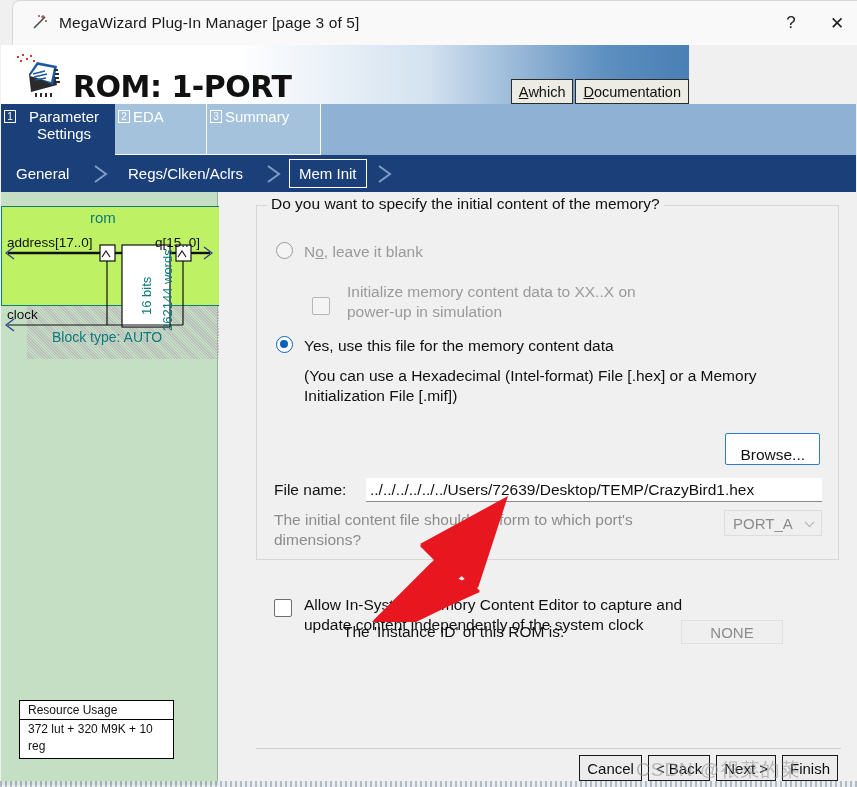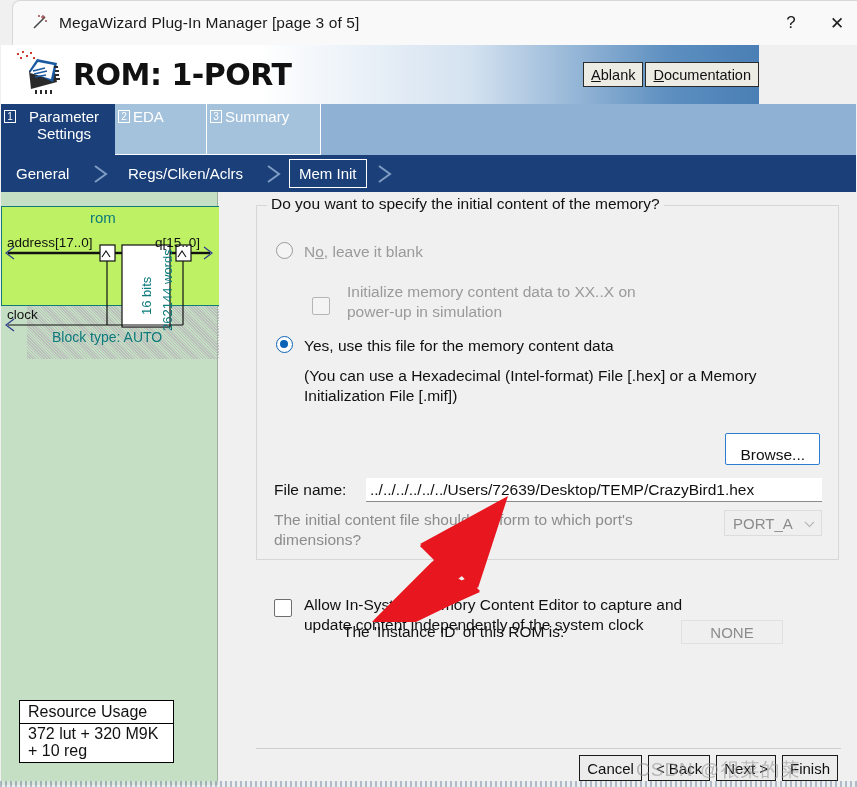--- a/index.html
+++ b/index.html
@@ -44,23 +44,23 @@
     display: flex; align-items: center; justify-content: center;
     font-size: 17px; color: #202020;
     background: transparent; border: none;
     font-family: "Liberation Sans", sans-serif;
   }
   .tb-btn.close { margin-right: 8px; }
 
   
   .banner {
     position: absolute; left: 1px; top: 45px;
-    width: 758px; height: 59px;
+    width: 688px; height: 59px;
     background: linear-gradient(to right, #ffffff 0%, #ffffff 34%, #d4e2f0 62%, #5d8fc0 88%, #4a7fb5 100%);
-    display: flex; align-items: center;
+    display: flex; align-items: flex-end;
     overflow: hidden;
   }
   .banner-logo {
     width: 52px; height: 52px;
     margin-left: 12px; margin-right: 8px;
     position: relative; flex: none;
   }
   .banner-title {
     font-family: "DejaVu Sans", sans-serif;
     font-weight: bold;
@@ -164,21 +164,21 @@
     opacity: .85;
   }
   .bd-txt { position: absolute; font-size: 13.5px; color: #111; white-space: nowrap; }
   .bd-teal { color: #0d7a7c; }
   .bd-vert { transform-origin: 0 0; }
 
   .resbox {
     position: absolute; left: 18px; top: 508px;
     width: 155px; background: #ffffff;
     border: 1.5px solid #000;
-    font-size: 16px; color: #111;
+    font-size: 12px; color: #111;
   }
   .resbox .r-title {
     padding: 2px 6px 2px 8px;
     border-bottom: 1.5px solid #000;
   }
   .resbox .r-body {
     padding: 1px 6px 3px 8px;
     line-height: 17px;
   }
 
@@ -386,21 +386,21 @@
           <rect x="27" y="41" width="2" height="4"></rect>
           <rect x="32" y="41" width="2" height="4"></rect>
           <rect x="37" y="41" width="2" height="4"></rect>
         </g>
       </svg>
     </div>
     <div class="banner-title">ROM: 1-PORT</div>
     <div class="banner-spacer"></div>
     <button class="banner-btn">
         <span class="accel">A</span>
-        <span>blank</span>
+        <span>which</span>
       </button>
     <button class="banner-btn">
         <span class="accel">D</span>
         <span>ocumentation</span>
       </button>
   </div>
 
   <div class="tabstrip">
     <div class="tab active t1">
       <span class="tab-num">1</span>

